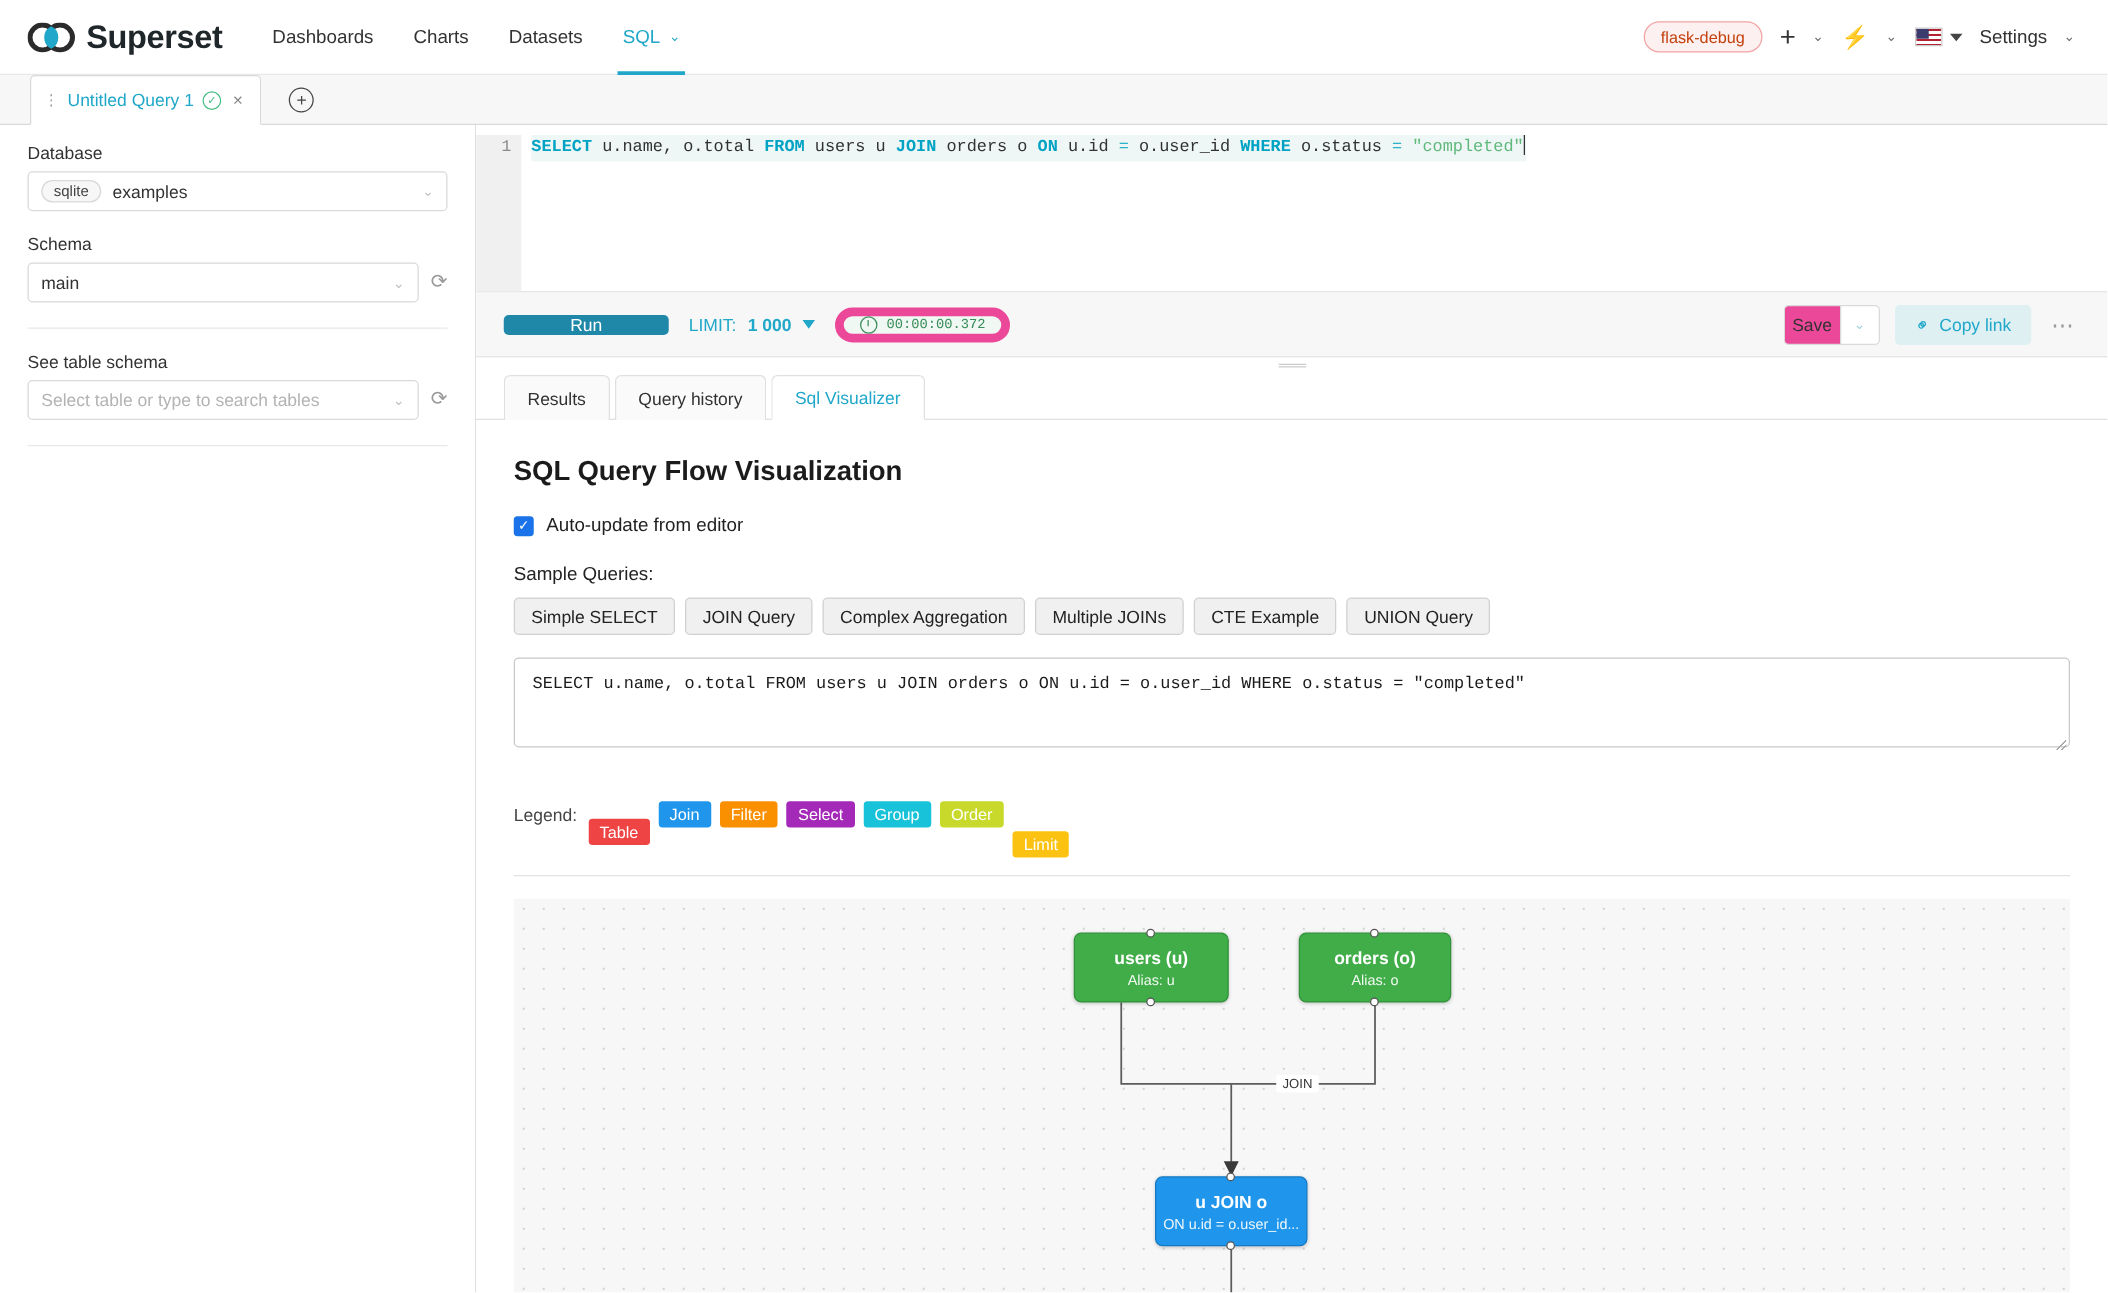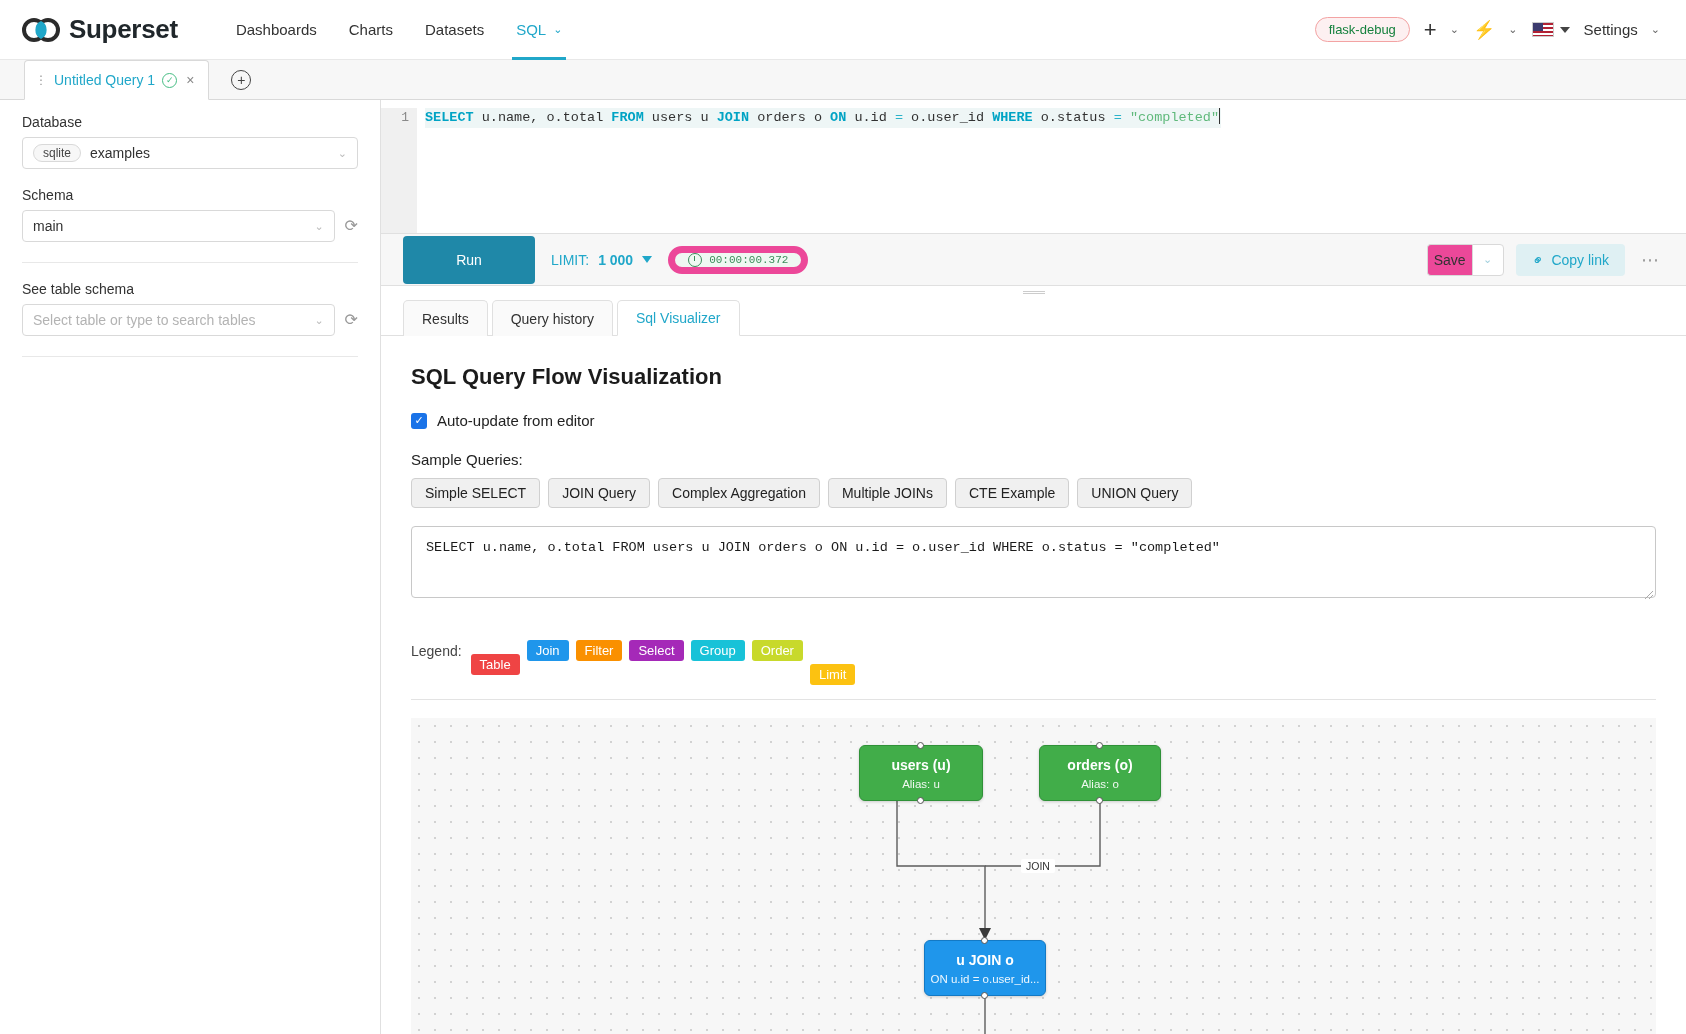--- a/index.html
+++ b/index.html
@@ -9,42 +9,42 @@
     background: #fff; color: #323232;
     overflow: hidden;
   }
 
   
   .topnav {
     height: 60px; display: flex; align-items: center;
     border-bottom: 1px solid #e8e8e8; background: #fff;
     padding: 0 22px; position: relative;
   }
-  .brand { display: flex; align-items: center; gap: 9px; margin-right: 42px; }
+  .brand { display: flex; align-items: center; gap: 9px; margin-right: 24px; }
   .brand-mark { width: 38px; height: 24px; position: relative; }
   .brand-mark svg { display: block; }
   .brand-text { font-size: 26px; font-weight: bold; color: #20272b; letter-spacing: -0.3px; }
   .nav-links { display: flex; align-items: center; gap: 0; height: 60px; }
   .nav-link {
     font-size: 15px; color: #323232; padding: 0 16px; height: 60px;
     display: flex; align-items: center; cursor: pointer; position: relative;
   }
   .nav-link.active { color: #20a7c9; }
   .nav-link.active::after {
     content: ""; position: absolute; left: 12px; right: 12px; bottom: 0;
     height: 3px; background: #20a7c9;
   }
   .caret { display: inline-block; margin-left: 7px; font-size: 11px; color: #666; }
   .nav-link.active .caret { color: #20a7c9; }
   .nav-right {
     margin-left: auto; display: flex; align-items: center; gap: 14px;
     padding-right: 4px;
   }
   .debug-badge {
-    border: 1px solid #f3a3a3; color: #15803d; background: #fdf0f1;
+    border: 1px solid #f3a3a3; color: #c2410c; background: #fdf0f1;
     border-radius: 13px; font-size: 13px; padding: 4px 13px;
   }
   .icon-btn { display: flex; align-items: center; gap: 6px; cursor: pointer; color: #444; }
   .plus-glyph { font-size: 22px; line-height: 1; font-weight: 300; color: #333; }
   .bolt-glyph { font-size: 18px; line-height: 1; color: #333; }
   .flag { width: 22px; height: 15px; position: relative; overflow: hidden; border: 1px solid #ccc; }
   .flag-stripes { position: absolute; inset: 0;
     background: repeating-linear-gradient(to bottom, #b22234 0 2px, #fff 2px 4px); }
   .flag-canton { position: absolute; left: 0; top: 0; width: 10px; height: 8px; background: #3c3b6e; }
   .tri-caret { width: 0; height: 0; border-left: 5px solid transparent; border-right: 5px solid transparent;
@@ -120,21 +120,21 @@
   .cursor {
     display: inline-block; width: 1px; height: 16px; background: #333;
     vertical-align: -3px;
   }
 
   .ed-toolbar {
     height: 52px; background: #f7f7f7; border-bottom: 1px solid #e0e0e0;
     display: flex; align-items: center; padding: 0 22px; gap: 16px;
   }
   .run-btn {
-    width: 132px; height: 48px; background: #1f88a8; color: #fff;
+    width: 132px; height: 16px; background: #1f88a8; color: #fff;
     border-radius: 4px; font-size: 14px; display: flex; align-items: center;
     justify-content: center; cursor: pointer; border: none;
   }
   .limit-ctl { display: flex; align-items: center; gap: 9px; font-size: 14px; color: #20a7c9; cursor: pointer; }
   .limit-ctl b { font-weight: bold; }
   .limit-caret { width: 0; height: 0; border-left: 5px solid transparent; border-right: 5px solid transparent; border-top: 7px solid #20a7c9; }
   .timer-pill {
     border: 7px solid #ec4899; background: #eff8f2; color: #3a8c5a;
     border-radius: 16px; height: 28px; display: flex; align-items: center; gap: 7px;
     padding: 0 13px; font-family: "Liberation Mono", monospace; font-size: 11px;

